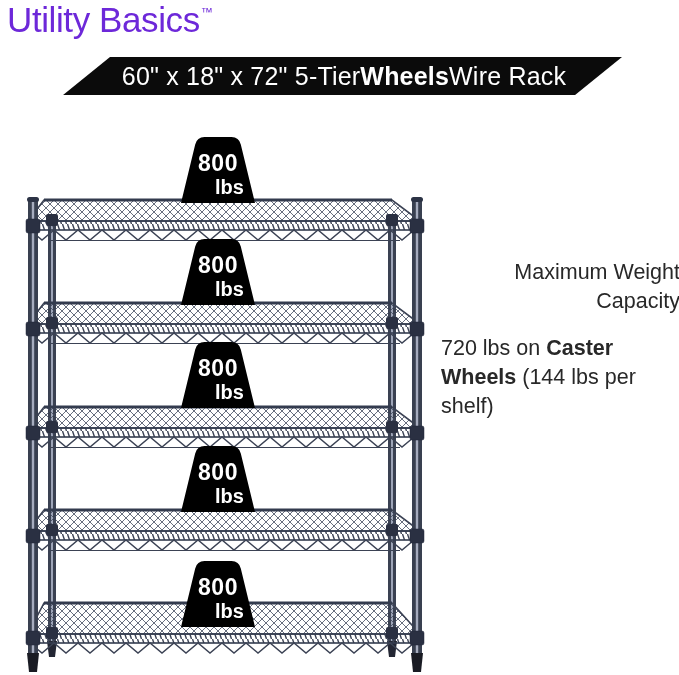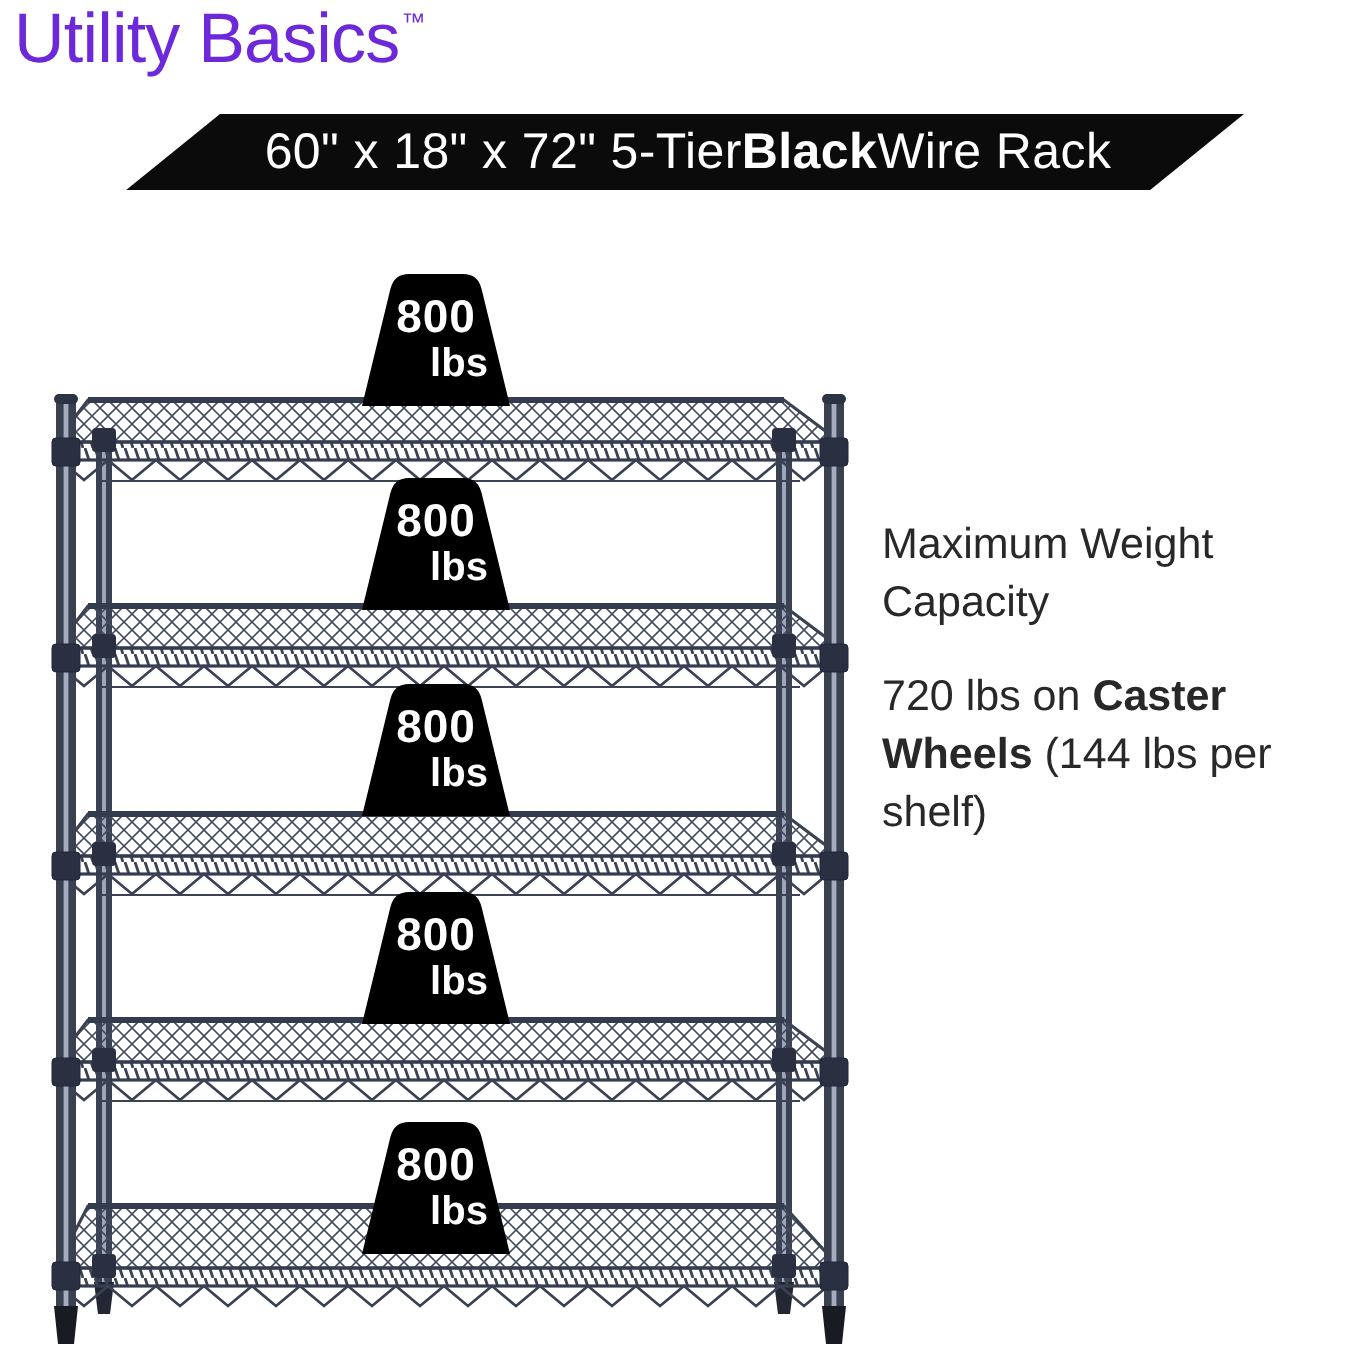--- a/index.html
+++ b/index.html
@@ -31,46 +31,46 @@
 
   
   .rack-svg{position:absolute;left:22px;top:195px;z-index:1;}
 
   
   .weight{position:absolute;left:180px;width:76px;height:66px;z-index:2;}
   .w1{top:137px}.w2{top:239px}.w3{top:342px}.w4{top:446px}.w5{top:561px}
   .weight svg{position:absolute;inset:0;display:block;}
   .weight-text{
     position:absolute;inset:0;display:flex;flex-direction:column;align-items:center;
-    padding-top:9px;box-sizing:border-box;color:#ffffff;font-weight:800;line-height:24px;
+    padding-top:9px;box-sizing:border-box;color:#ffffff;font-weight:800;line-height:24px;justify-content:center;
   }
   .weight-value{font-size:23px;letter-spacing:0.5px;}
   .weight-unit{font-size:20px;margin-left:23px;}
 
   
   .details{
     position:absolute;left:441px;top:258px;width:239px;
     color:#282828;font-size:21.5px;line-height:29px;
   }
-  .details h2{font-size:21.5px;font-weight:400;margin:0 0 18px 0;line-height:29px;}
+  .details h2{font-size:21.5px;font-weight:400;margin:0 0 18px 0;line-height:29px;text-align:right;}
   .details p{margin:0 0 15px 0;}
   .details b{font-weight:700;}
 </style>
 </head>
 <body>
 
 <div class="canvas">
 
   <div class="logo"><span>Utility Basics</span><span class="tm">™</span></div>
 
   <div class="banner">
     <div class="banner-bg"></div>
     <div class="banner-text">
         <span>60" x 18" x 72" 5-Tier </span>
-        <b>Black</b>
+        <b>Wheels</b>
         <span> Wire Rack</span>
       </div>
   </div>
 
   <svg class="rack-svg" width="406" height="480" viewBox="0 0 406 480">
     <defs>
       <pattern id="mesh" width="16" height="8" patternUnits="userSpaceOnUse">
         <path d="M0,8 L8,0 L16,8 M0,0 L8,8 L16,0" fill="none" stroke="#414a5e" stroke-width="0.8"></path>
       </pattern>
       <pattern id="hatch" width="5" height="12" patternUnits="userSpaceOnUse">

